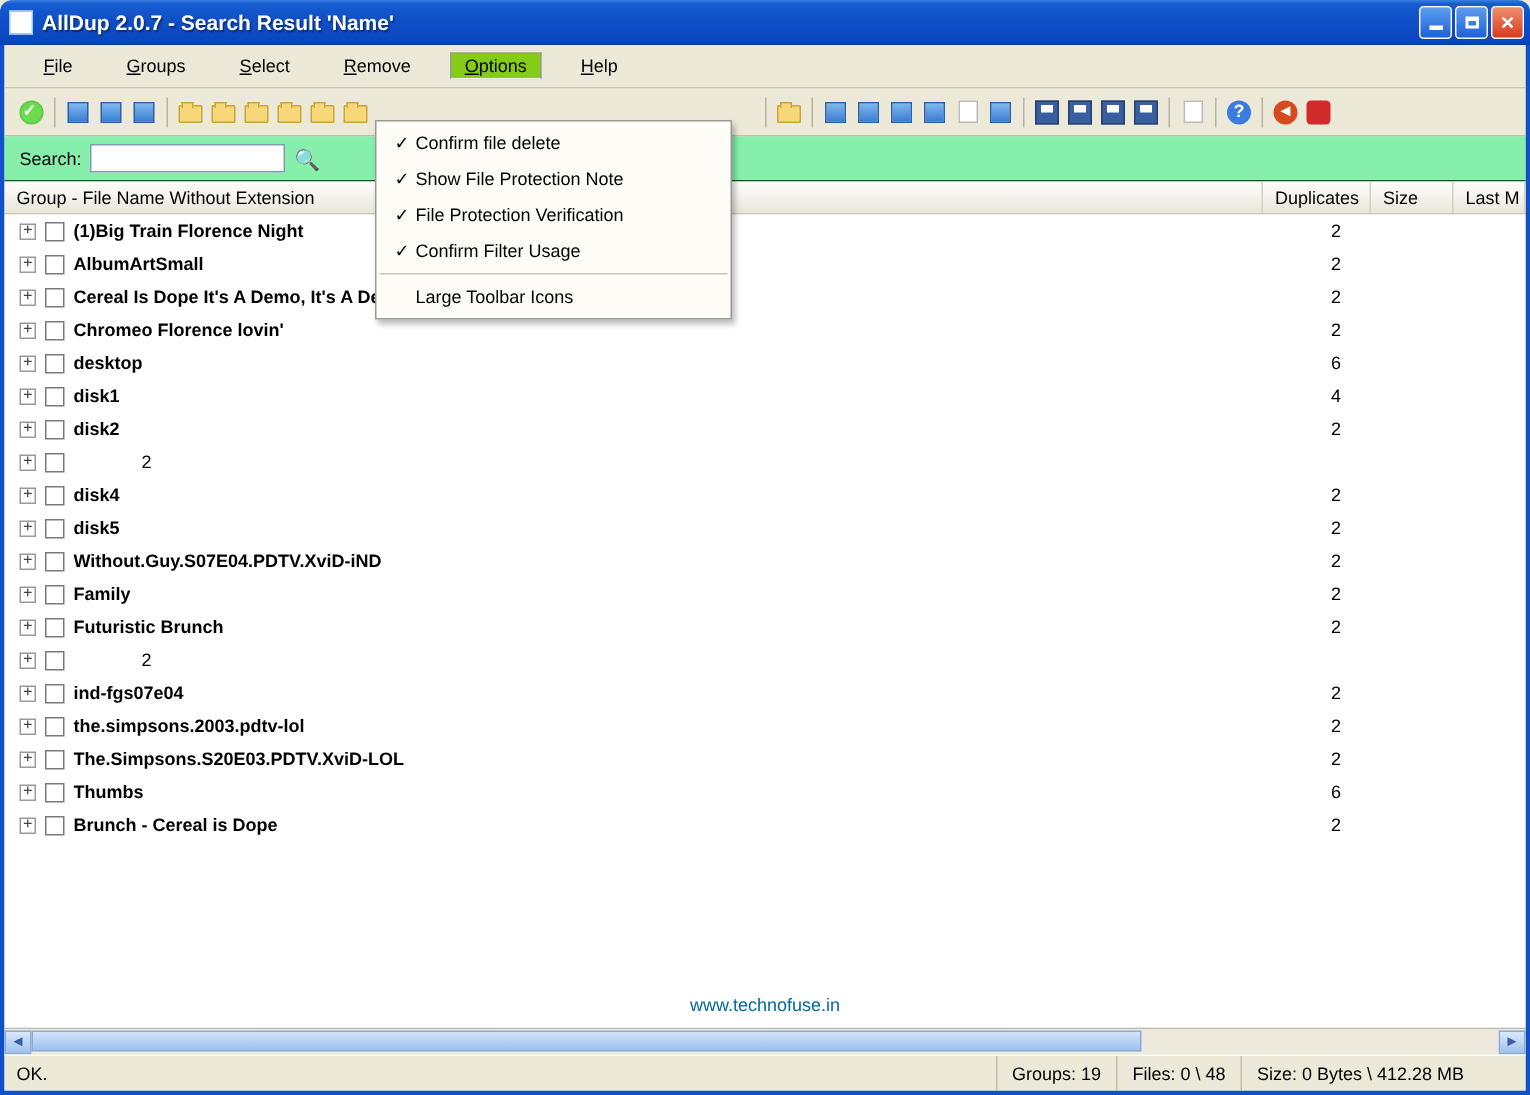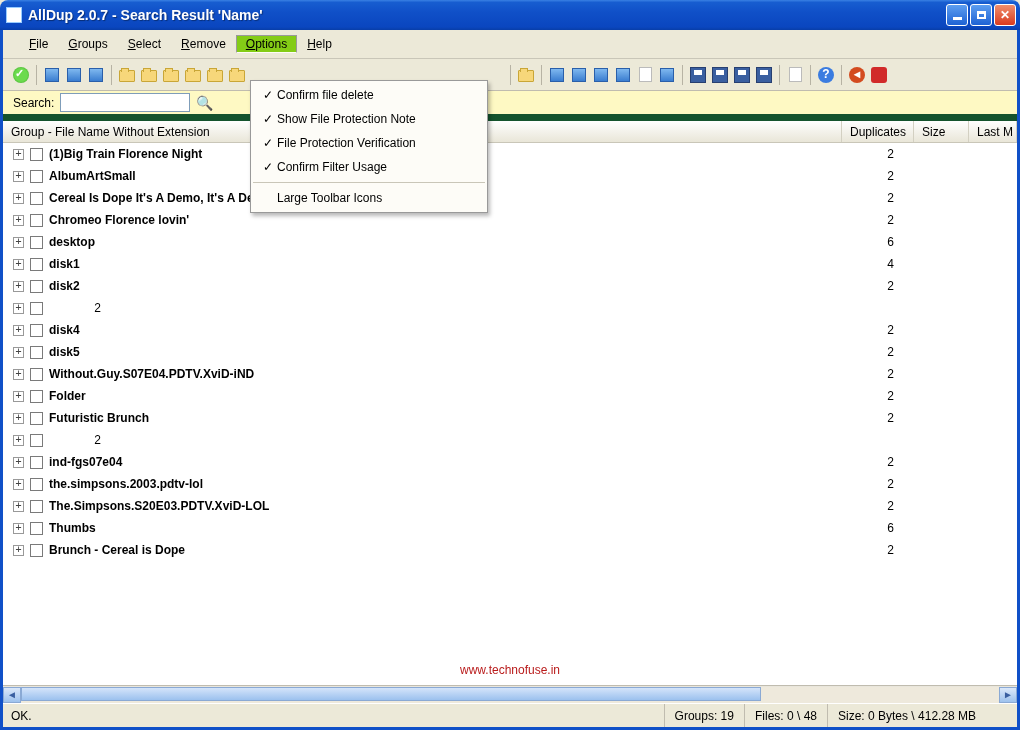--- a/index.html
+++ b/index.html
@@ -54,21 +54,21 @@
     border-top:none;
     height:700px;
     display:flex;
     flex-direction:column;
     position:relative;
   }
   
   .menubar{
     display:flex;
     padding:5px 2px 5px 16px;
-    gap:0;
+    gap:16px;
     border-bottom:1px solid #c9c6b8;
     background:#ece9d8;
   }
   .menubar .menu-item{
     padding:2px 10px;
     cursor:default;
     font-size:12px;
     color:#000;
   }
   .menubar .menu-item u{ text-decoration:underline;}
@@ -107,22 +107,22 @@
   .ico-doc{ background:#fff; border:1px solid #bbb; width:13px; height:15px;}
   .ico-help{ background:#3b7ce0; border-radius:50%; color:#fff; font-weight:bold; text-align:center; line-height:15px; font-size:12px;}
   .ico-back{ background:#d34b1f; border-radius:50%; color:#fff; text-align:center; line-height:15px; font-weight:bold;}
   .ico-stop{ background:#d12a2a; border-radius:3px;}
   
   .searchrow{
     display:flex;
     align-items:center;
     padding:4px 10px;
     gap:6px;
-    border-bottom:7px solid #14532d;
-    background:#fef9c3;
+    border-bottom:1px solid #14532d;
+    background:#86efac;
     height:30px;
     font-size:12px;
   }
   .searchrow input{
     width:130px;
     height:19px;
     border:1px solid #7f9db9;
     font-size:12px;
     padding:1px 3px;
   }
@@ -252,21 +252,21 @@
     display:flex; align-items:center;
   }
   .statusbar .cell.first{ border-left:none; flex:1; padding-left:8px;}
   .watermark{
     position:absolute;
     left:50%;
     transform:translateX(-50%);
     bottom:50px;
     font-size:12px;
     font-family:Arial, sans-serif;
-    color:#b91c1c;
+    color:#0369a1;
     z-index:5;
     pointer-events:none;
   }
 </style>
 </head>
 <body>
 
 <div class="titlebar">
   <span class="app-icon"></span>
   <span class="title">AllDup 2.0.7 - Search Result 'Name'</span>
@@ -476,21 +476,21 @@
         <span class="exp">+</span>
         <span class="chk"></span>
         <span class="name">Without.Guy.S07E04.PDTV.XviD-iND</span>
         <span class="dup">2</span>
         <span class="size"></span>
         <span class="last"></span>
       </div>
       <div class="row">
         <span class="exp">+</span>
         <span class="chk"></span>
-        <span class="name">Folder</span>
+        <span class="name">Family</span>
         <span class="dup">2</span>
         <span class="size"></span>
         <span class="last"></span>
       </div>
       <div class="row">
         <span class="exp">+</span>
         <span class="chk"></span>
         <span class="name">Futuristic Brunch</span>
         <span class="dup">2</span>
         <span class="size"></span>

